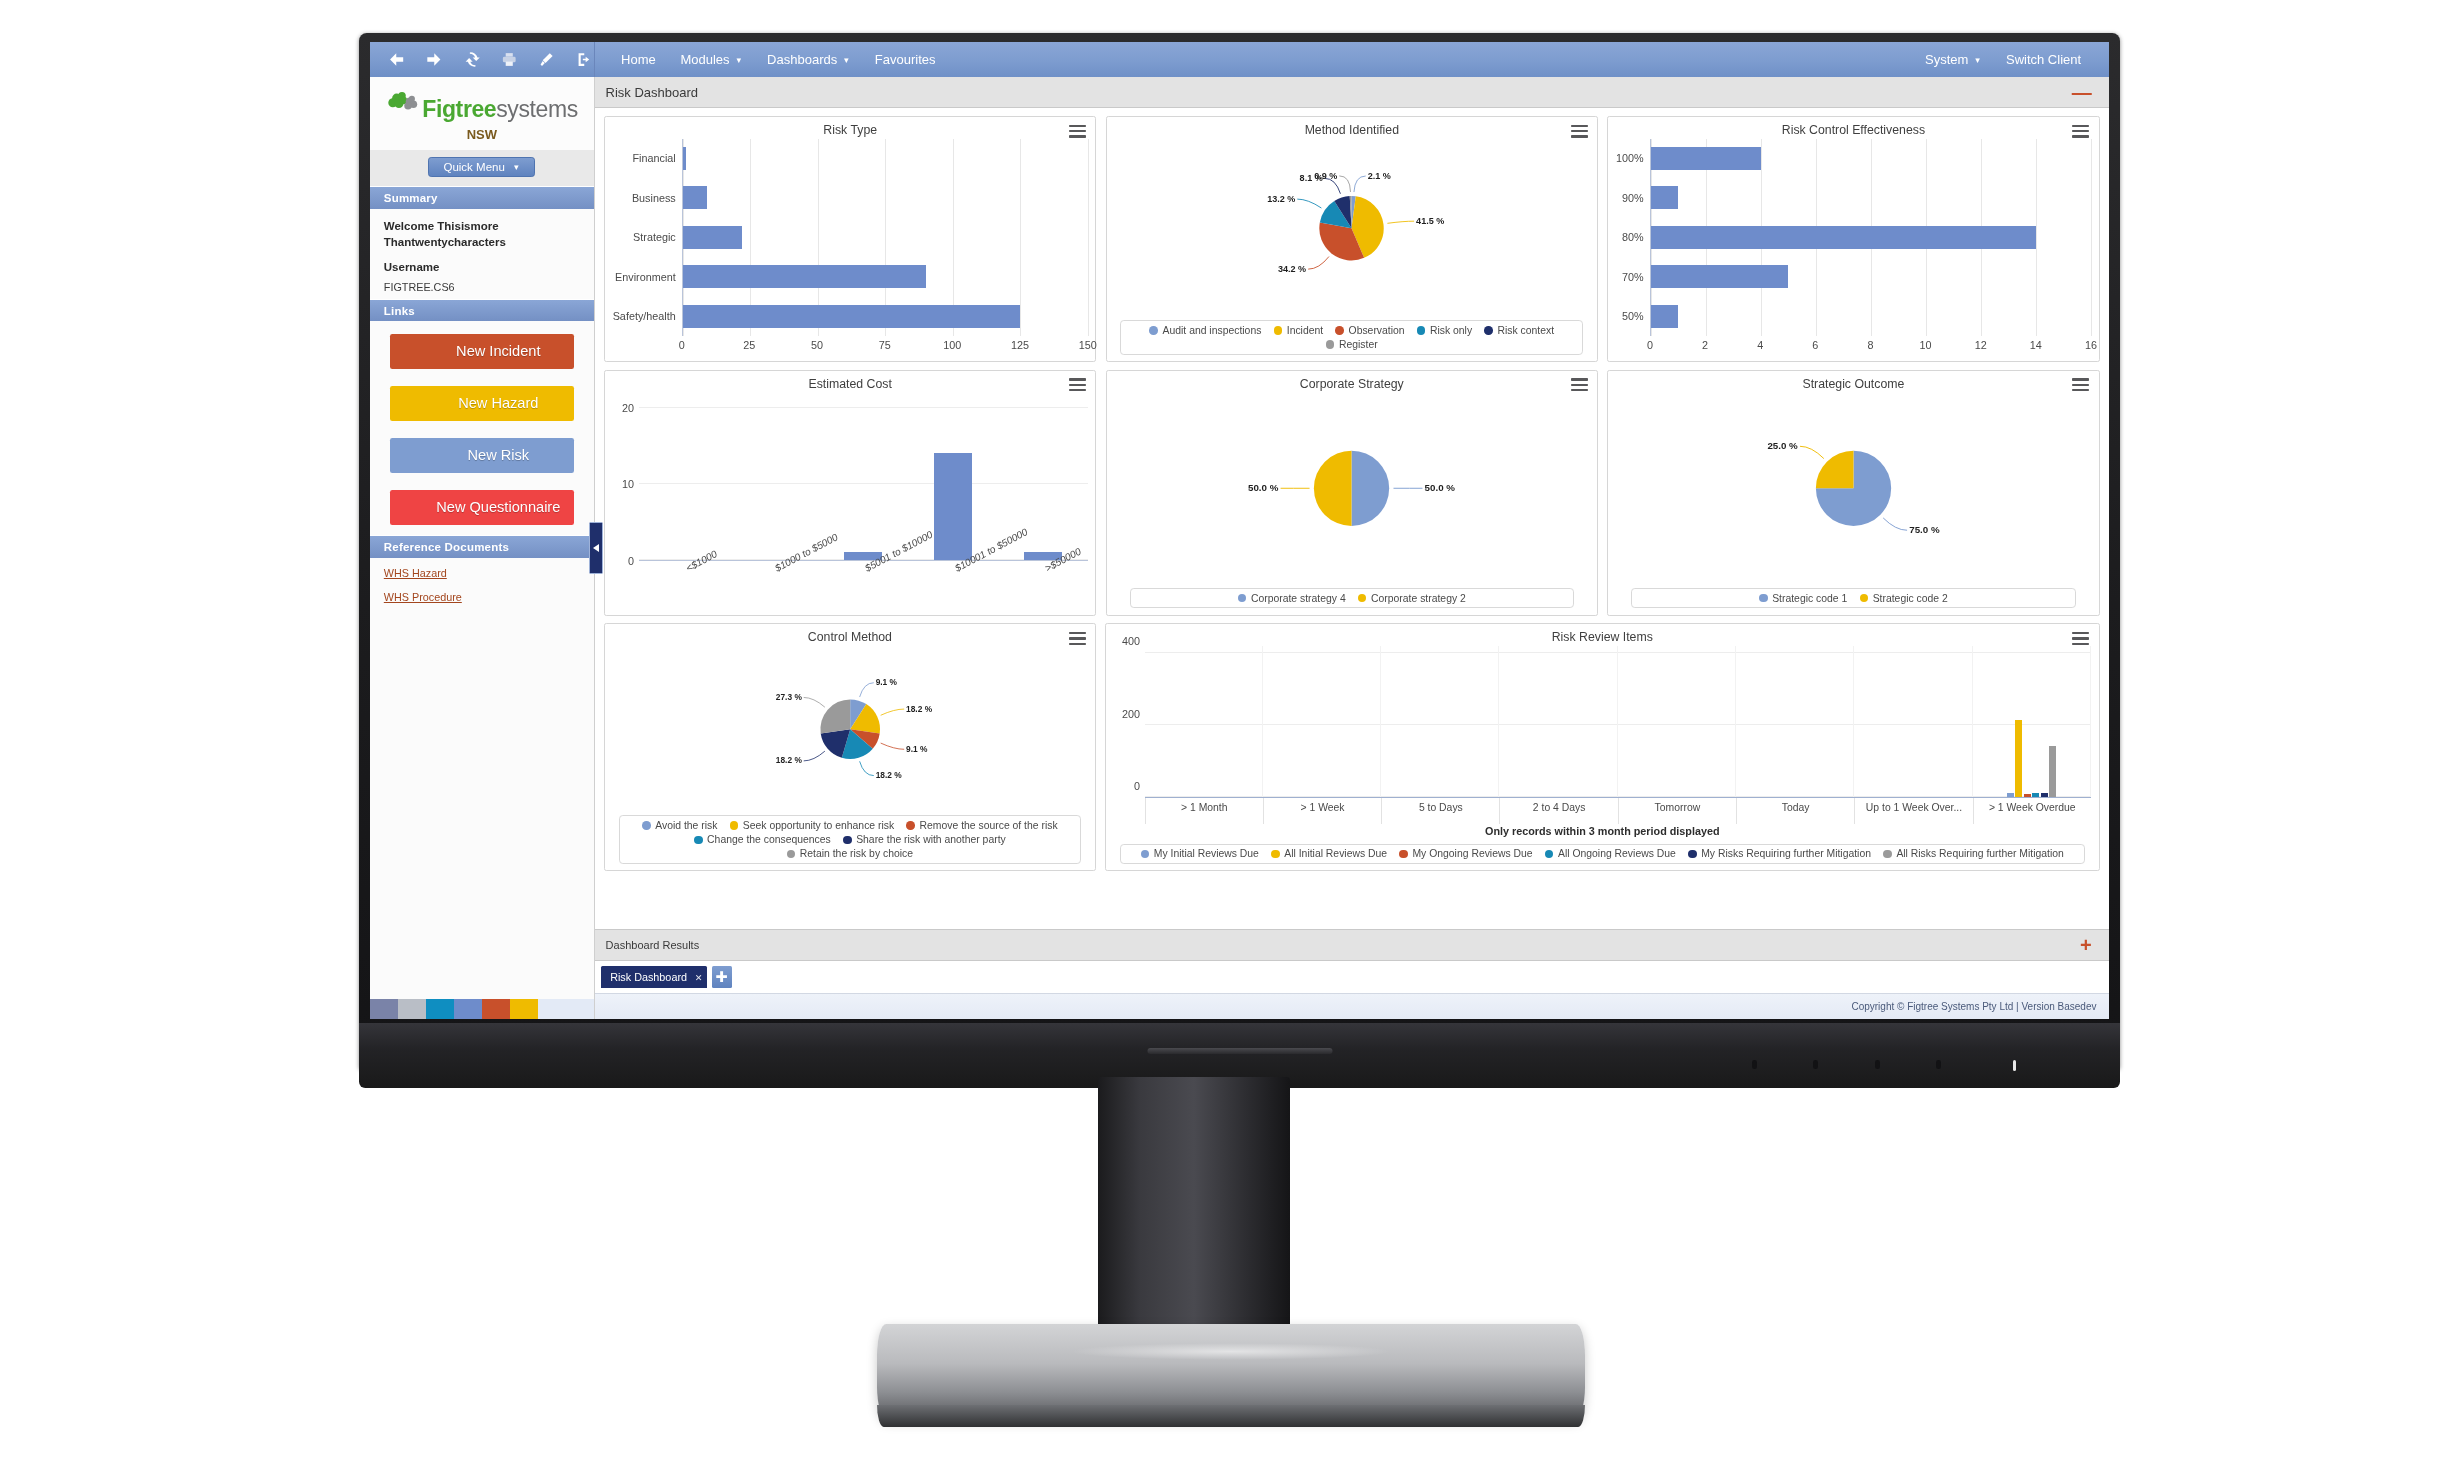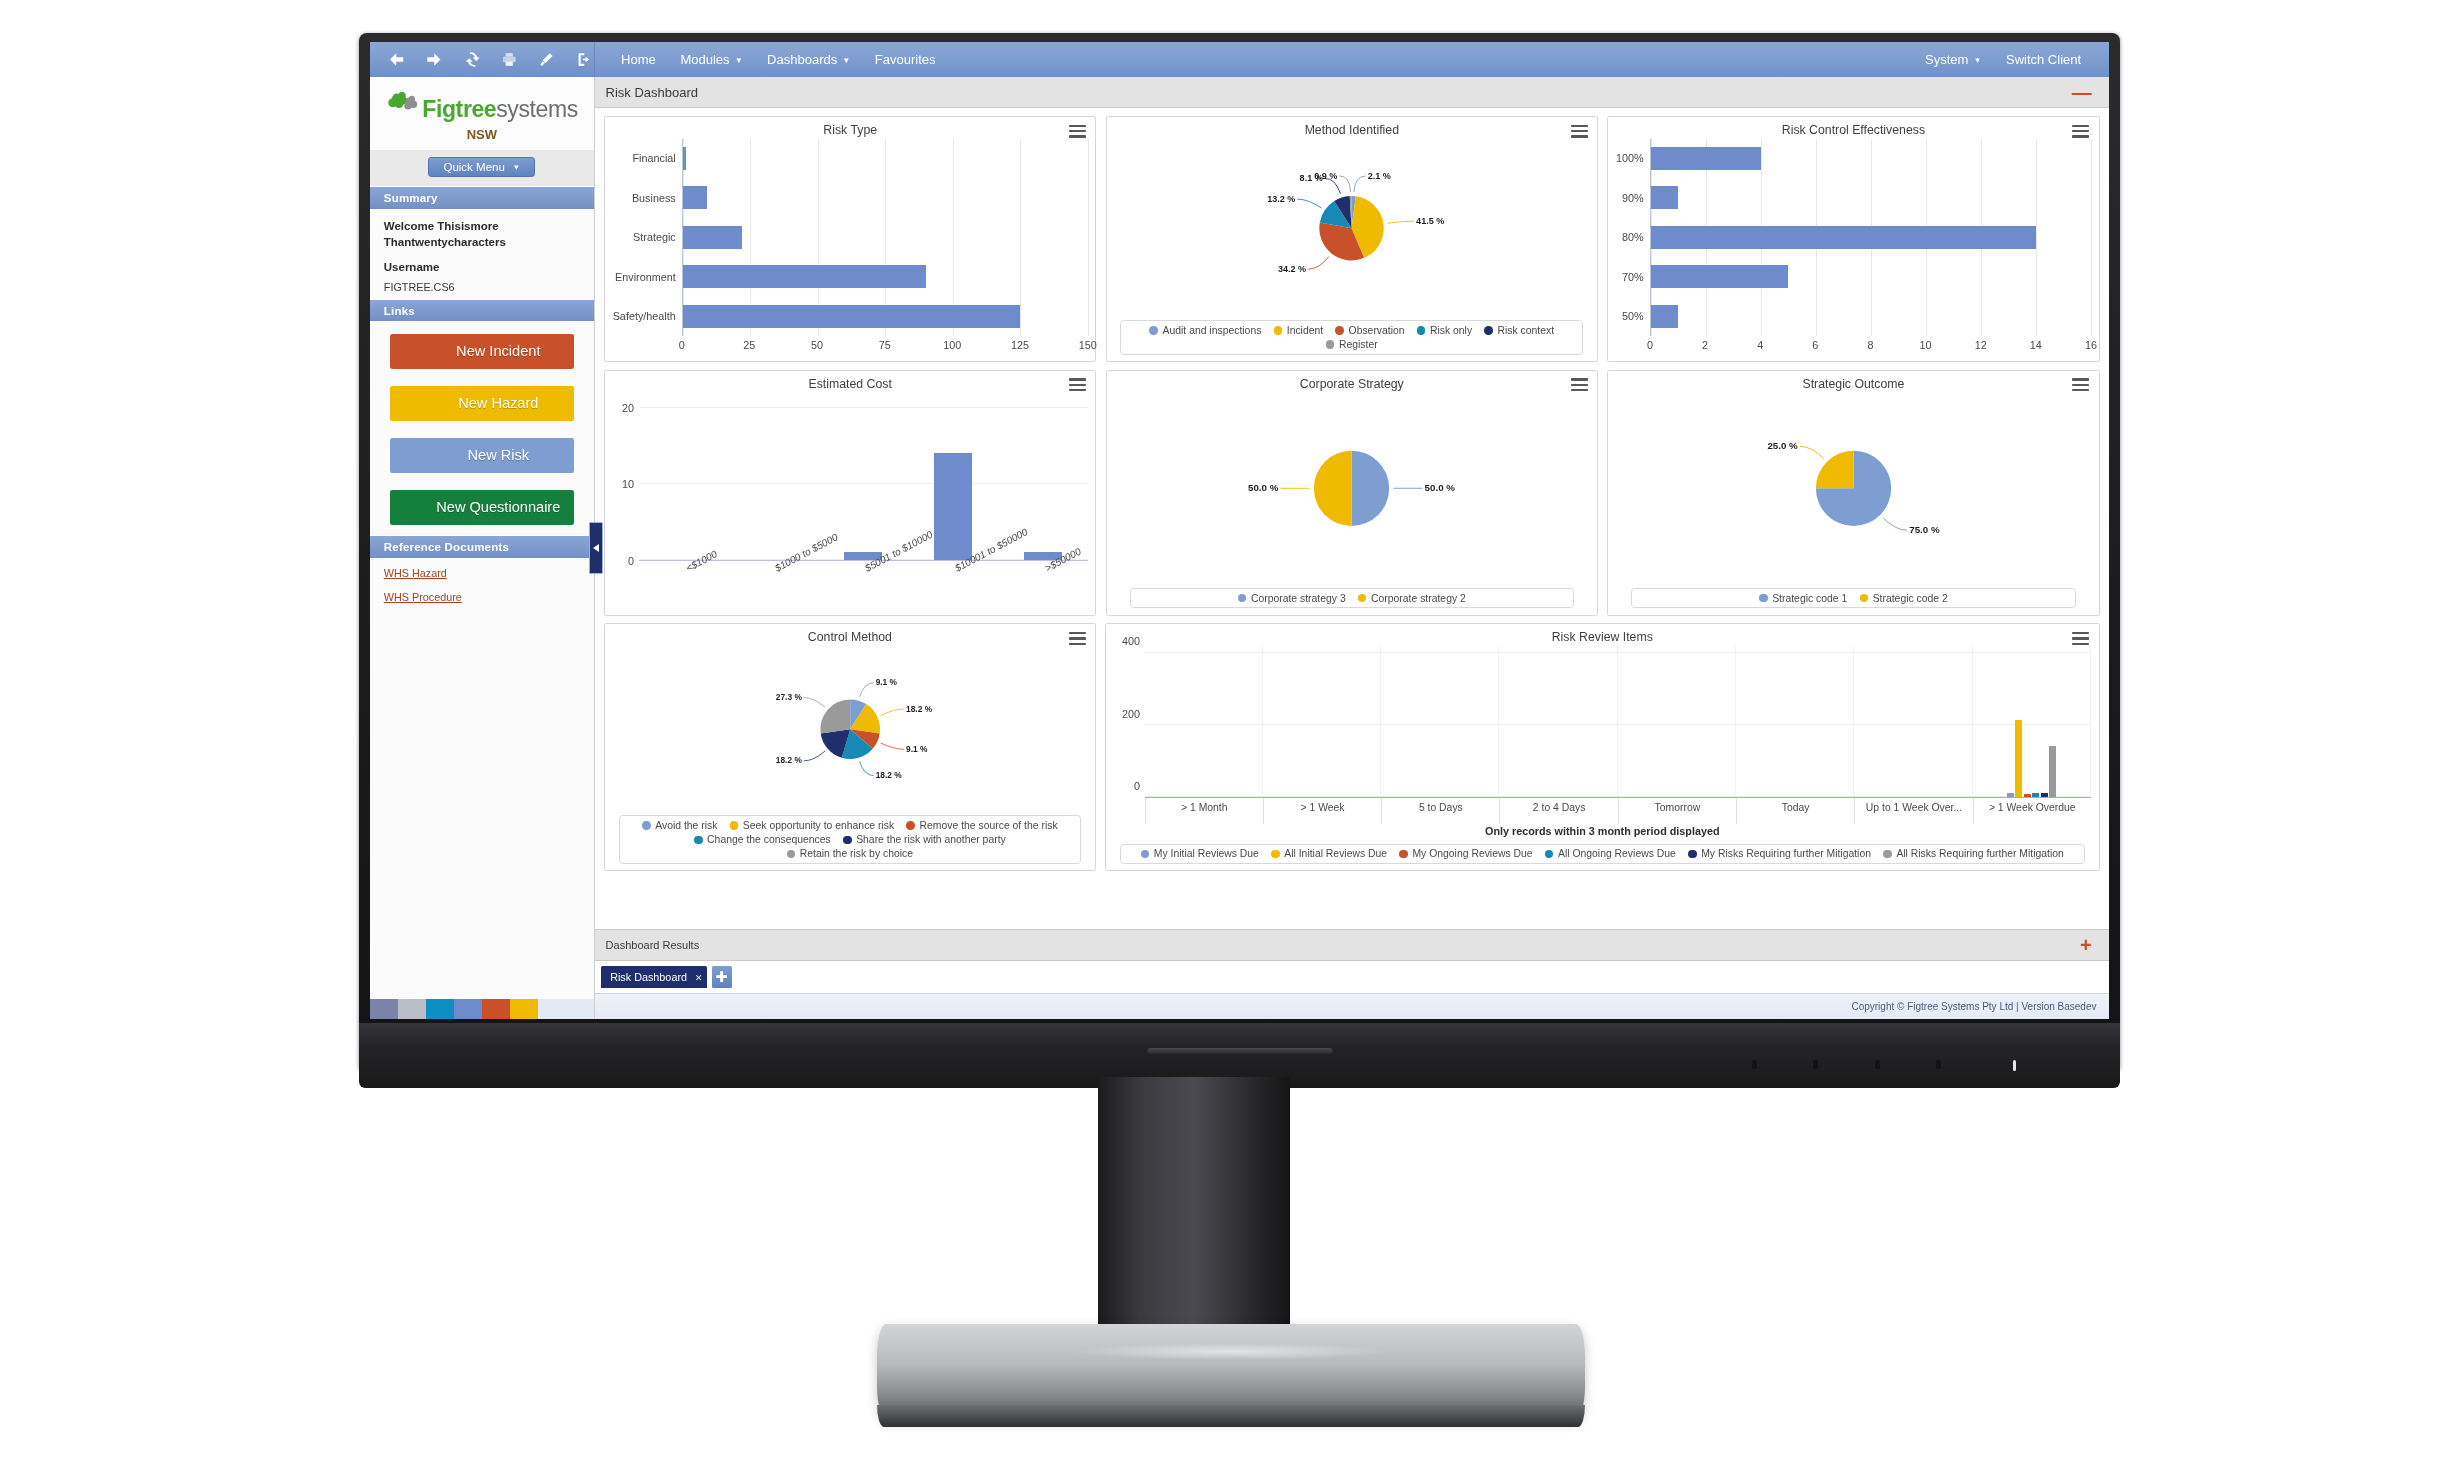--- a/index.html
+++ b/index.html
@@ -123,21 +123,21 @@
   #links-area { padding:12.3px 20px 10.8px; display:flex; flex-direction:column; gap:17px; }
   .link-btn {
     height:35px; border-radius:2.3px; color:#fff; font-size:14.6px;
     display:flex; align-items:center; justify-content:center; cursor:pointer;
     text-shadow:0 0.8px 0.8px rgba(0,0,0,.25);
     padding-left:33px;
   }
   .link-incident{ background:#c8502b; }
   .link-hazard  { background:#efbb00; }
   .link-risk    { background:#7e9dd0; }
-  .link-quest   { background:#15803d; }
+  .link-quest   { background:#ef4444; }
 
   #refdocs { padding:9.2px 14px 6.2px; display:flex; flex-direction:column; gap:12.3px; }
   .ref-link { font-size:10.8px; color:#a3461e; text-decoration:underline; cursor:pointer; }
 
   #sidebar-spacer { flex:1; }
   #color-strip { height:20px; display:flex; }
   #color-strip div { flex:1 0 auto; }
 
   #collapse-handle {
     position:absolute; right:-9.2px; top:50%; transform:translateY(-50%);
@@ -673,21 +673,21 @@
                         <path d="M 251.0 133.0 Q 227.0 133.0 211.0 133.0" stroke="#efbb00" stroke-width="1.3" fill="none"></path>
                         <path d="M 309 133 L 309.00 81.00 A 52 52 0 0 1 309.00 185.00 Z" fill="#7e9dd0"></path>
                         <path d="M 309 133 L 309.00 185.00 A 52 52 0 0 1 309.00 81.00 Z" fill="#efbb00"></path>
                         <text class="pie-lbl" x="410.0" y="137.0" text-anchor="start">50.0 %</text>
                         <text class="pie-lbl" x="208.0" y="137.0" text-anchor="end">50.0 %</text>
                       </svg>
                     </div>
                   <div class="legend compact" id="lg-corp">
                       <div class="lg-item">
        <span class="lg-dot" style="background:#7e9dd0"></span>
-       <span>Corporate strategy 3</span>
+       <span>Corporate strategy 4</span>
      </div>
                       <div class="lg-item">
        <span class="lg-dot" style="background:#efbb00"></span>
        <span>Corporate strategy 2</span>
      </div>
                     </div>
                 </div>
 
                 <div class="panel p-third">
                   <div class="panel-title">Strategic Outcome</div>

